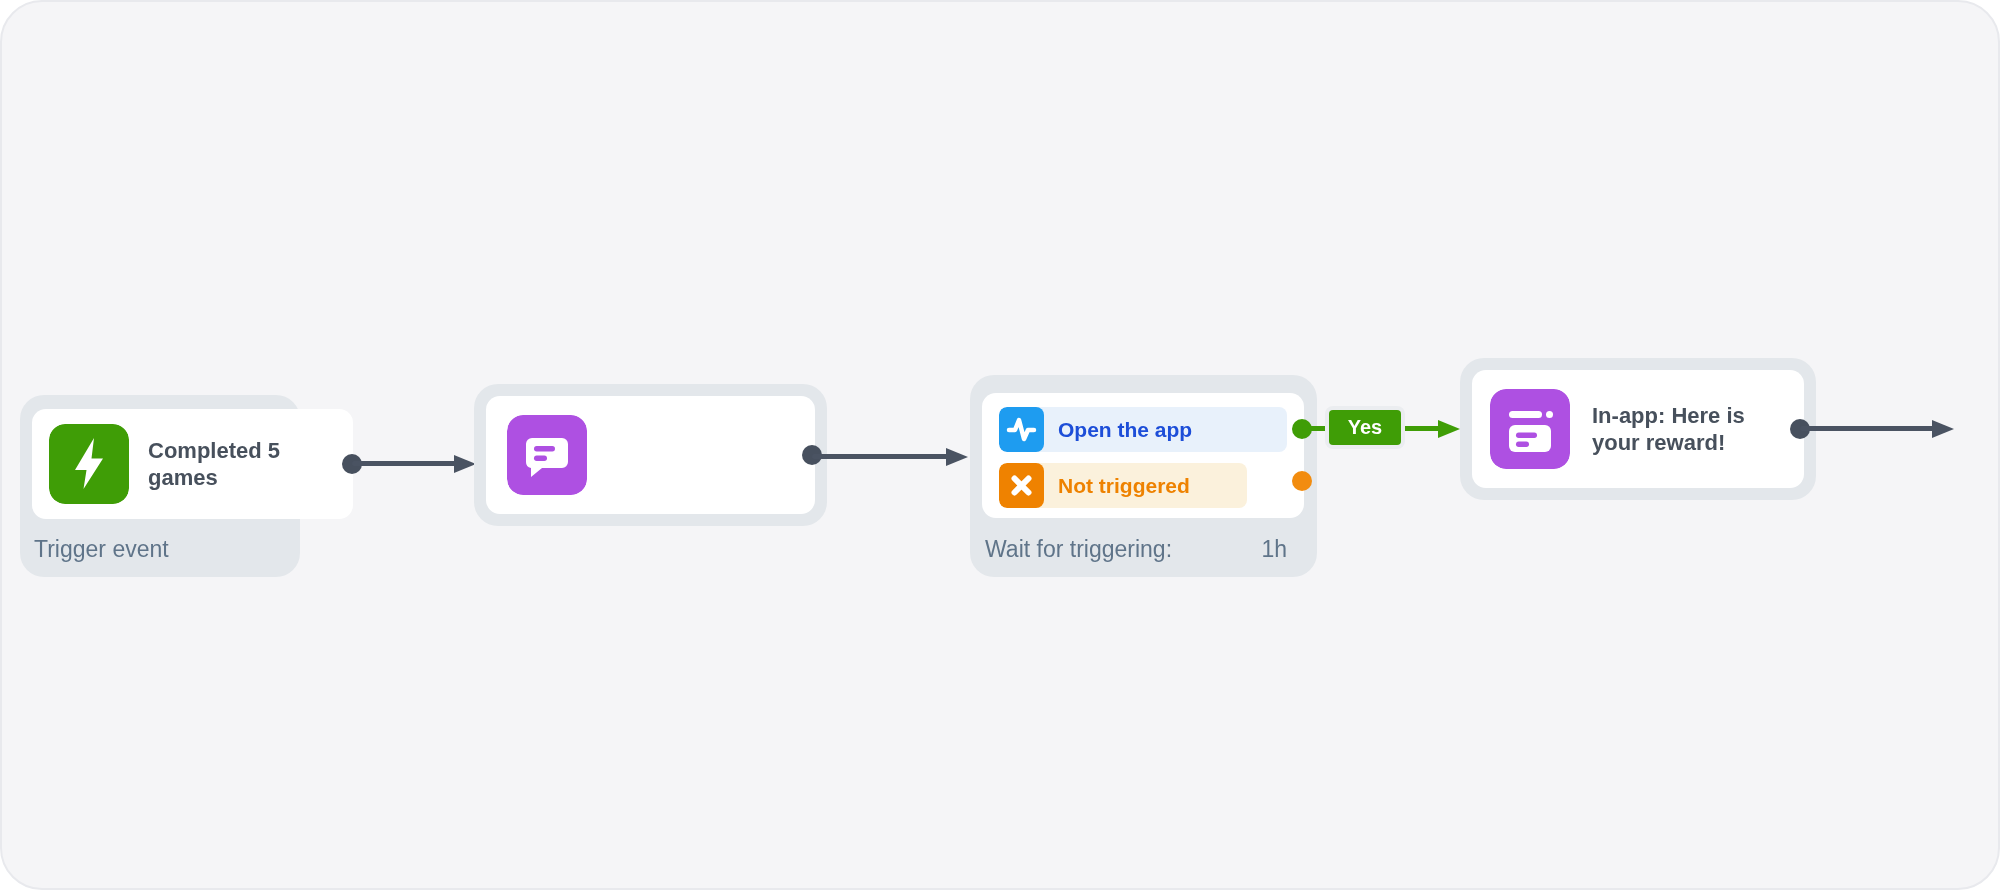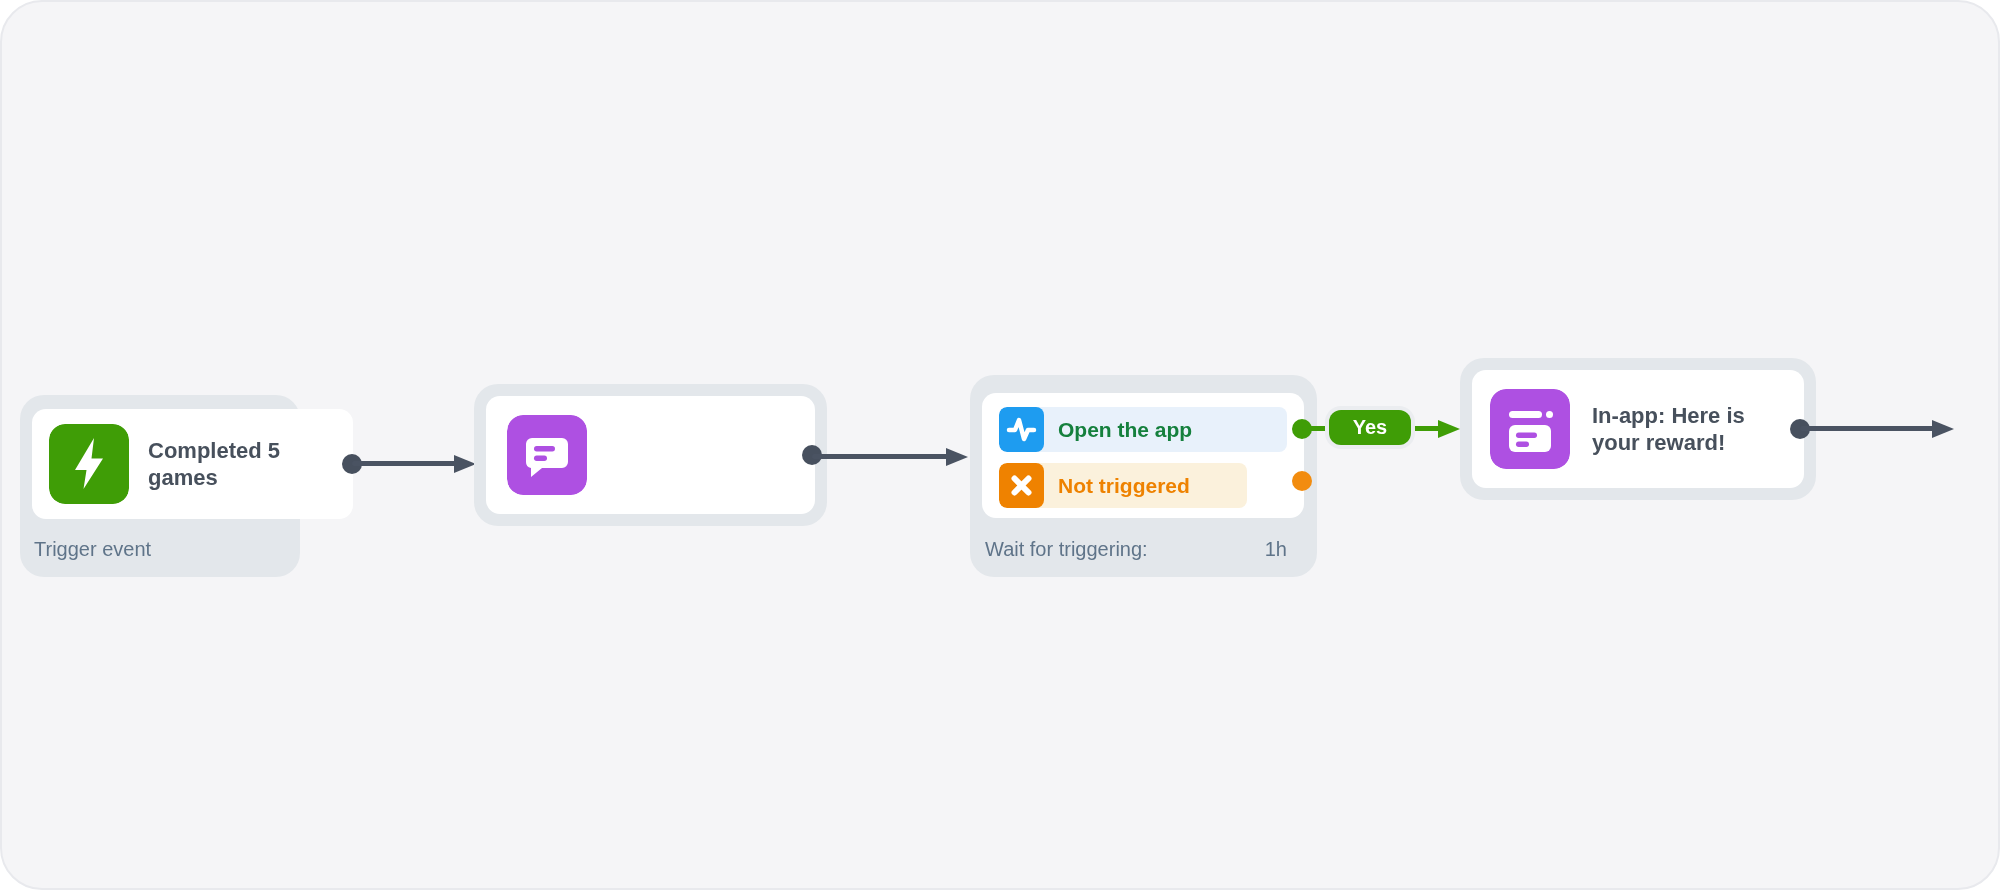--- a/index.html
+++ b/index.html
@@ -33,36 +33,36 @@
     display: block;
   }
   .node-title {
     font-size: 22px;
     font-weight: 600;
     line-height: 27px;
     color: #47505C;
   }
   .node-footer {
     position: absolute;
-    font-size: 20px;
+    font-size: 23px;
     line-height: 24px;
     color: #5F7489;
   }
   .branch-row {
     position: absolute;
     height: 45px;
     border-radius: 8px;
     display: flex;
     align-items: center;
     overflow: hidden;
   }
   .branch-row .row-icon { width: 45px; height: 45px; flex-shrink: 0; display: block; }
   .branch-row .row-label { font-size: 21px; font-weight: 600; margin-left: 14px; }
   .row-open   { background: #E8F1FB; }
-  .row-open .row-label { color: #15803d; }
+  .row-open .row-label { color: #1d4ed8; }
   .row-nottrig { background: #FBF1DC; }
   .row-nottrig .row-label { color: #EE8200; }
   .dot {
     position: absolute;
     width: 20px; height: 20px;
     border-radius: 50%;
   }
   .dot-dark   { background: #47505E; }
   .dot-green  { background: #3F9D06; }
   .dot-orange { background: #F28C0F; }
@@ -77,23 +77,23 @@
     position: absolute;
     width: 0; height: 0;
     border-top: 9px solid transparent;
     border-bottom: 9px solid transparent;
     border-left: 22px solid #4A5362;
   }
   .arrowhead-green { border-left-color: #3F9D06; }
   .yes-badge {
     position: absolute;
     left: 1327px; top: 408px;
-    width: 82px; height: 35px;
+    width: 72px; height: 35px;
     background: #3F9D06;
-    border-radius: 12px;
+    border-radius: 4px;
     box-shadow: 0 0 0 4px #EBEDF0;
     color: #ffffff;
     font-size: 20px;
     font-weight: 700;
     display: flex;
     align-items: center;
     justify-content: center;
   }
   .footer-split {
     display: flex;

